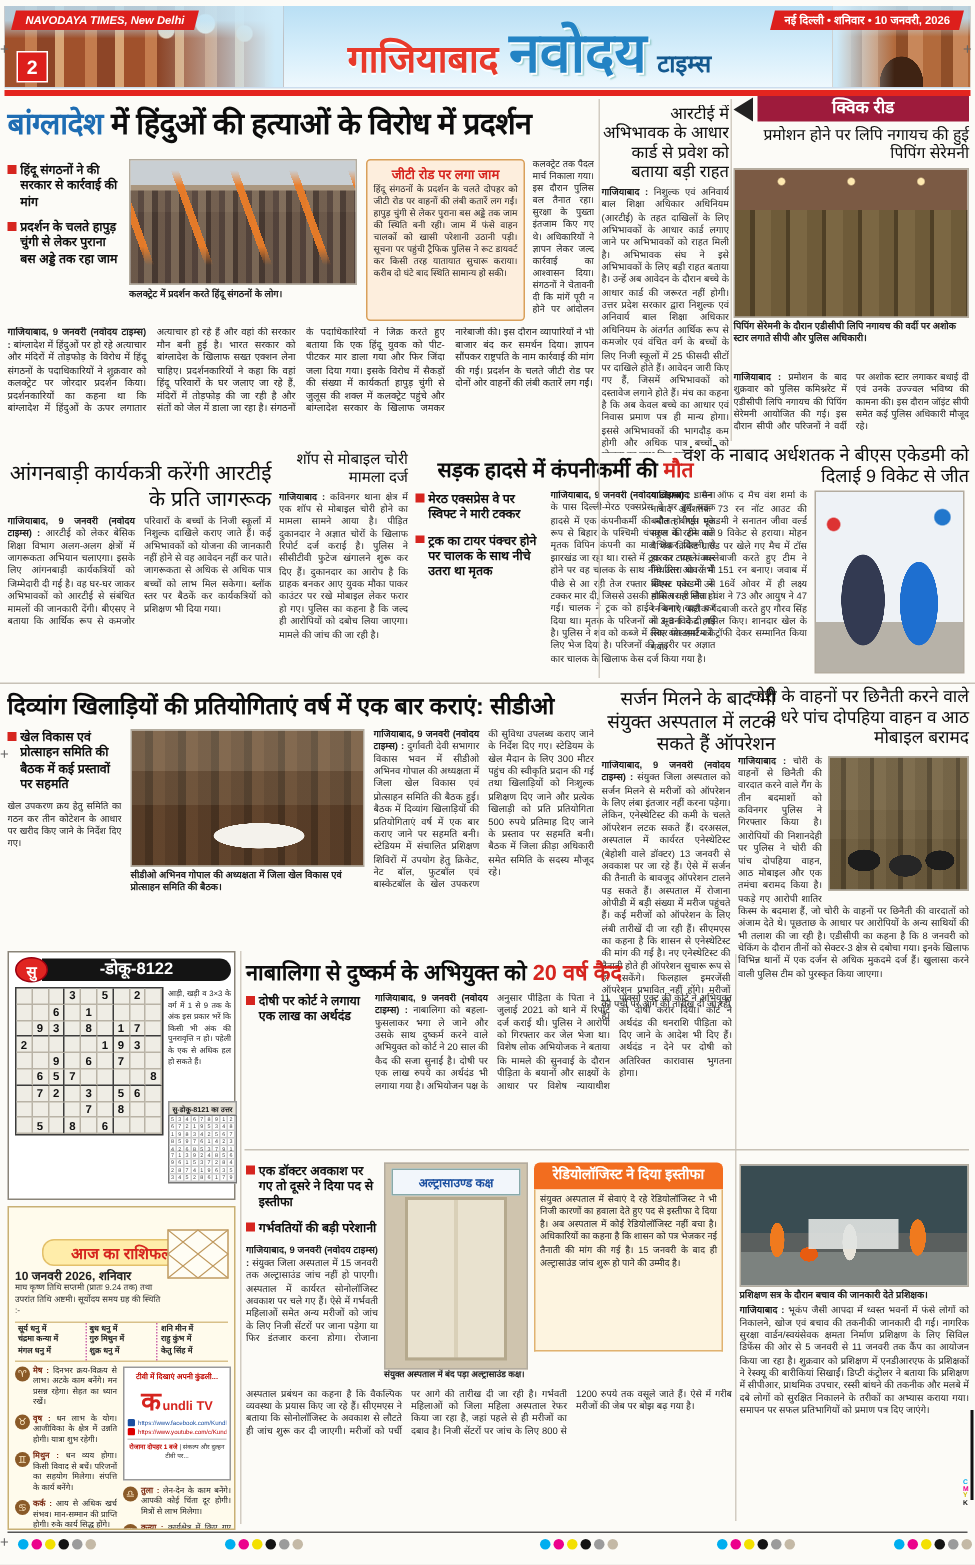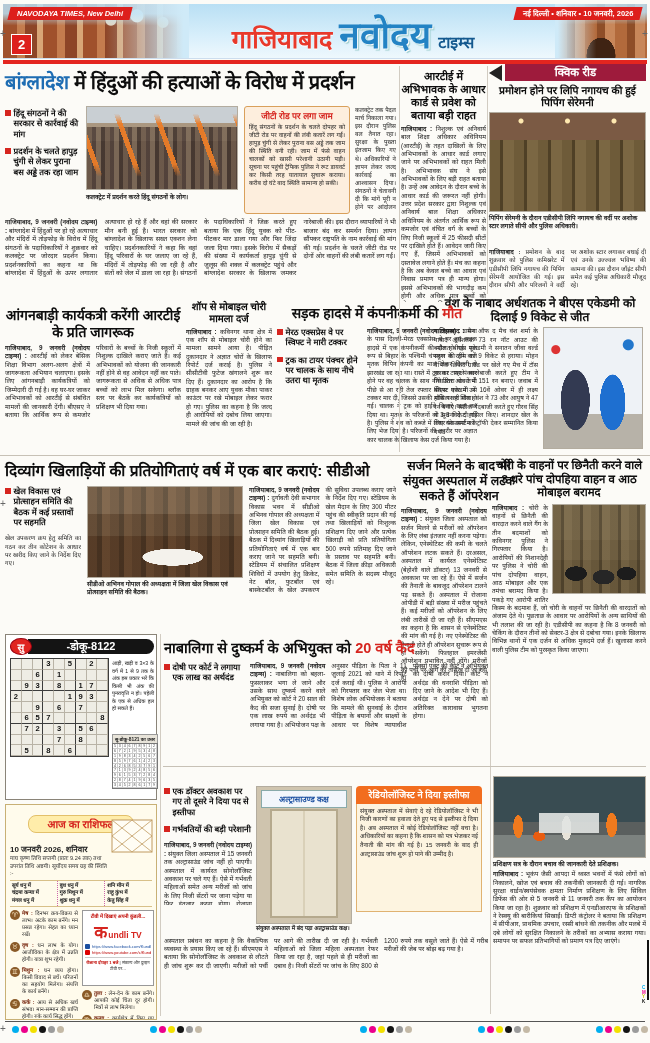--- a/index.html
+++ b/index.html
@@ -32,21 +32,21 @@
     font-size:13px;font-weight:800;text-align:center;line-height:19px;border:1px solid #fff}
   #title{position:absolute;left:195px;top:4px;width:310px;height:48px;display:flex;align-items:baseline;
     justify-content:center;gap:7px;white-space:nowrap}
   #title-city{font-size:25px;font-weight:800;color:#e8392b;text-shadow:0 1px 0 #fff}
   #title-main{font-size:37px;font-weight:800;color:#2383c4;text-shadow:1px 1px 0 #fff,2px 2px 1px #9cc}
   #title-suffix{font-size:16px;font-weight:700;color:#14598f}
   #rule{left:3px;top:60px;width:644px;height:4px;background:#e4251f}
   
   .h-xl{font-size:20px;font-weight:800;color:#0d0d0d;letter-spacing:-.3px;white-space:nowrap}
   .h-lg{font-weight:800;color:#0d0d0d;white-space:nowrap}
-  .h-c{font-weight:700;color:#0d0d0d;text-align:center;line-height:1.18}
+  .h-c{font-weight:400;color:#0d0d0d;text-align:right;line-height:1.18}
   .red{color:#d6251f}.blue{color:#1e6db3}
   .fit{display:block}
   .bt{font-size:6.4px;line-height:1.33;text-align:justify;color:#1d1d1d;margin:0}
   .dl{font-weight:700}
   .c2{column-count:2;column-gap:6px}.c3{column-count:3;column-gap:6px}.c4{column-count:4;column-gap:7px}
   .bullet{display:flex;gap:3px;margin-bottom:7px;font-weight:700;font-size:8.3px;line-height:1.25;color:#101010;text-align:left}
   .sq{flex:0 0 auto;width:5.5px;height:5.5px;background:#d6251f;margin-top:2px}
   .cap{font-size:6.3px;font-weight:700;color:#222;line-height:1.3}
   .photo{position:absolute;border:1px solid #b3ac9f;box-sizing:border-box;overflow:hidden}
   .vline{position:absolute;width:1px;background:#d2ccc2}
@@ -114,24 +114,24 @@
     display:flex;align-items:center;justify-content:center;color:#111}
   .su-cell.vr{border-right:1.5px solid #3c3c3c}
   .su-cell.hb{border-bottom:1.5px solid #3c3c3c}
   #su-instr{position:absolute;left:106px;top:25px;width:42px;font-size:5.2px;line-height:1.45;text-align:justify;color:#222}
   #su-ans-title{position:absolute;left:106px;top:99px;width:44px;font-size:4.8px;font-weight:800;background:#e8e4da;border:1px solid #999;text-align:center;padding:1px 0}
   #su-ans{position:absolute;left:106px;top:108px;display:grid;grid-template-columns:repeat(9,4.9px);grid-auto-rows:4.9px;border:1px solid #777;background:#fff}
   .sa-cell{font-size:3.6px;display:flex;align-items:center;justify-content:center;color:#444;
     border-right:.5px solid #ccc;border-bottom:.5px solid #ccc}
   
   #rashifal{left:5px;top:804px;width:152px;height:216px;border:1px solid #c8b075;background:#fffbec;
-    box-sizing:border-box;padding:10px 4px;overflow:hidden}
+    box-sizing:border-box;padding:21px 4px;overflow:hidden}
   #h-title{width:104px;margin:0 auto;background:#ffedaa;border:1px solid #e3c06a;border-radius:8px;
     color:#d6251f;font-weight:800;font-size:10.5px;text-align:center;padding:1px 0}
-  #h-date{font-weight:800;font-size:8px;margin-top:10px;color:#222}
+  #h-date{font-weight:800;font-size:8px;margin-top:0;color:#222}
   #h-intro{font-size:5.6px;line-height:1.35;margin-top:1px;width:100px;color:#333}
   #h-kite{position:absolute;right:3px;top:14px}
   #h-planets{display:flex;border-top:1px solid #d8c089;border-bottom:1px solid #d8c089;margin-top:2px}
   .planet-cell{flex:1;padding:1px 2px;font-size:5.3px;font-weight:700;line-height:1.45;border-right:1px dotted #c6a;color:#222}
   .planet-cell:last-child{border-right:0}
   #h-content{position:relative;height:140px;margin-top:3px}
   #h-col-l{position:absolute;left:0;top:0;width:68px}
   #h-col-r{position:absolute;left:72px;top:80px;width:72px}
   .sign{display:flex;gap:2px;margin-bottom:4px}
   .sign-icon{flex:0 0 auto;width:10px;height:10px;border-radius:50%;background:#8a5a28;color:#ffeecc;
@@ -569,21 +569,21 @@
       </div>
       <div style="flex:1;height:102px;overflow:hidden">
         <p class="bt c3" style="font-size:6.3px"><b class="dl">गाजियाबाद, 9 जनवरी (नवोदय टाइम्स) :</b> <span>नाबालिगा को बहला-फुसलाकर भगा ले जाने और उसके साथ दुष्कर्म करने वाले अभियुक्त को कोर्ट ने 20 साल की कैद की सजा सुनाई है। दोषी पर एक लाख रुपये का अर्थदंड भी लगाया गया है। अभियोजन पक्ष के अनुसार पीड़िता के पिता ने 11 जुलाई 2021 को थाने में रिपोर्ट दर्ज कराई थी। पुलिस ने आरोपी को गिरफ्तार कर जेल भेजा था। विशेष लोक अभियोजक ने बताया कि मामले की सुनवाई के दौरान पीड़िता के बयानों और साक्ष्यों के आधार पर विशेष न्यायाधीश पॉक्सो एक्ट की कोर्ट ने अभियुक्त को दोषी करार दिया। कोर्ट ने अर्थदंड की धनराशि पीड़िता को दिए जाने के आदेश भी दिए हैं। अर्थदंड न देने पर दोषी को अतिरिक्त कारावास भुगतना होगा।</span></p>
       </div>
     </div>
   </div>
 
   <div class="hline" style="left:163px;top:766px;width:483px"></div>
 
   <div class="abs" style="left:164px;top:770px;width:324px">
-    <div style="display:flex;gap:4px;margin-top:16px">
+    <div style="display:flex;gap:4px;margin-top:5px">
       <div style="width:88px">
         <div class="bullet">
             <span class="sq"></span>
             <span>एक डॉक्टर अवकाश पर गए तो दूसरे ने दिया पद से इस्तीफा</span>
           </div>
         <div class="bullet">
             <span class="sq"></span>
             <span>गर्भवतियों की बड़ी परेशानी</span>
           </div>
         <p class="bt" style="font-size:6.3px;height:64px;overflow:hidden"><b class="dl">गाजियाबाद, 9 जनवरी (नवोदय टाइम्स) :</b> <span>संयुक्त जिला अस्पताल में 15 जनवरी तक अल्ट्रासाउंड जांच नहीं हो पाएगी। अस्पताल में कार्यरत सोनोलॉजिस्ट अवकाश पर चले गए हैं। ऐसे में गर्भवती महिलाओं समेत अन्य मरीजों को जांच के लिए निजी सेंटरों पर जाना पड़ेगा या फिर इंतजार करना होगा। रोजाना अस्पताल में 60 से 70 अल्ट्रासाउंड होते हैं।</span></p>

